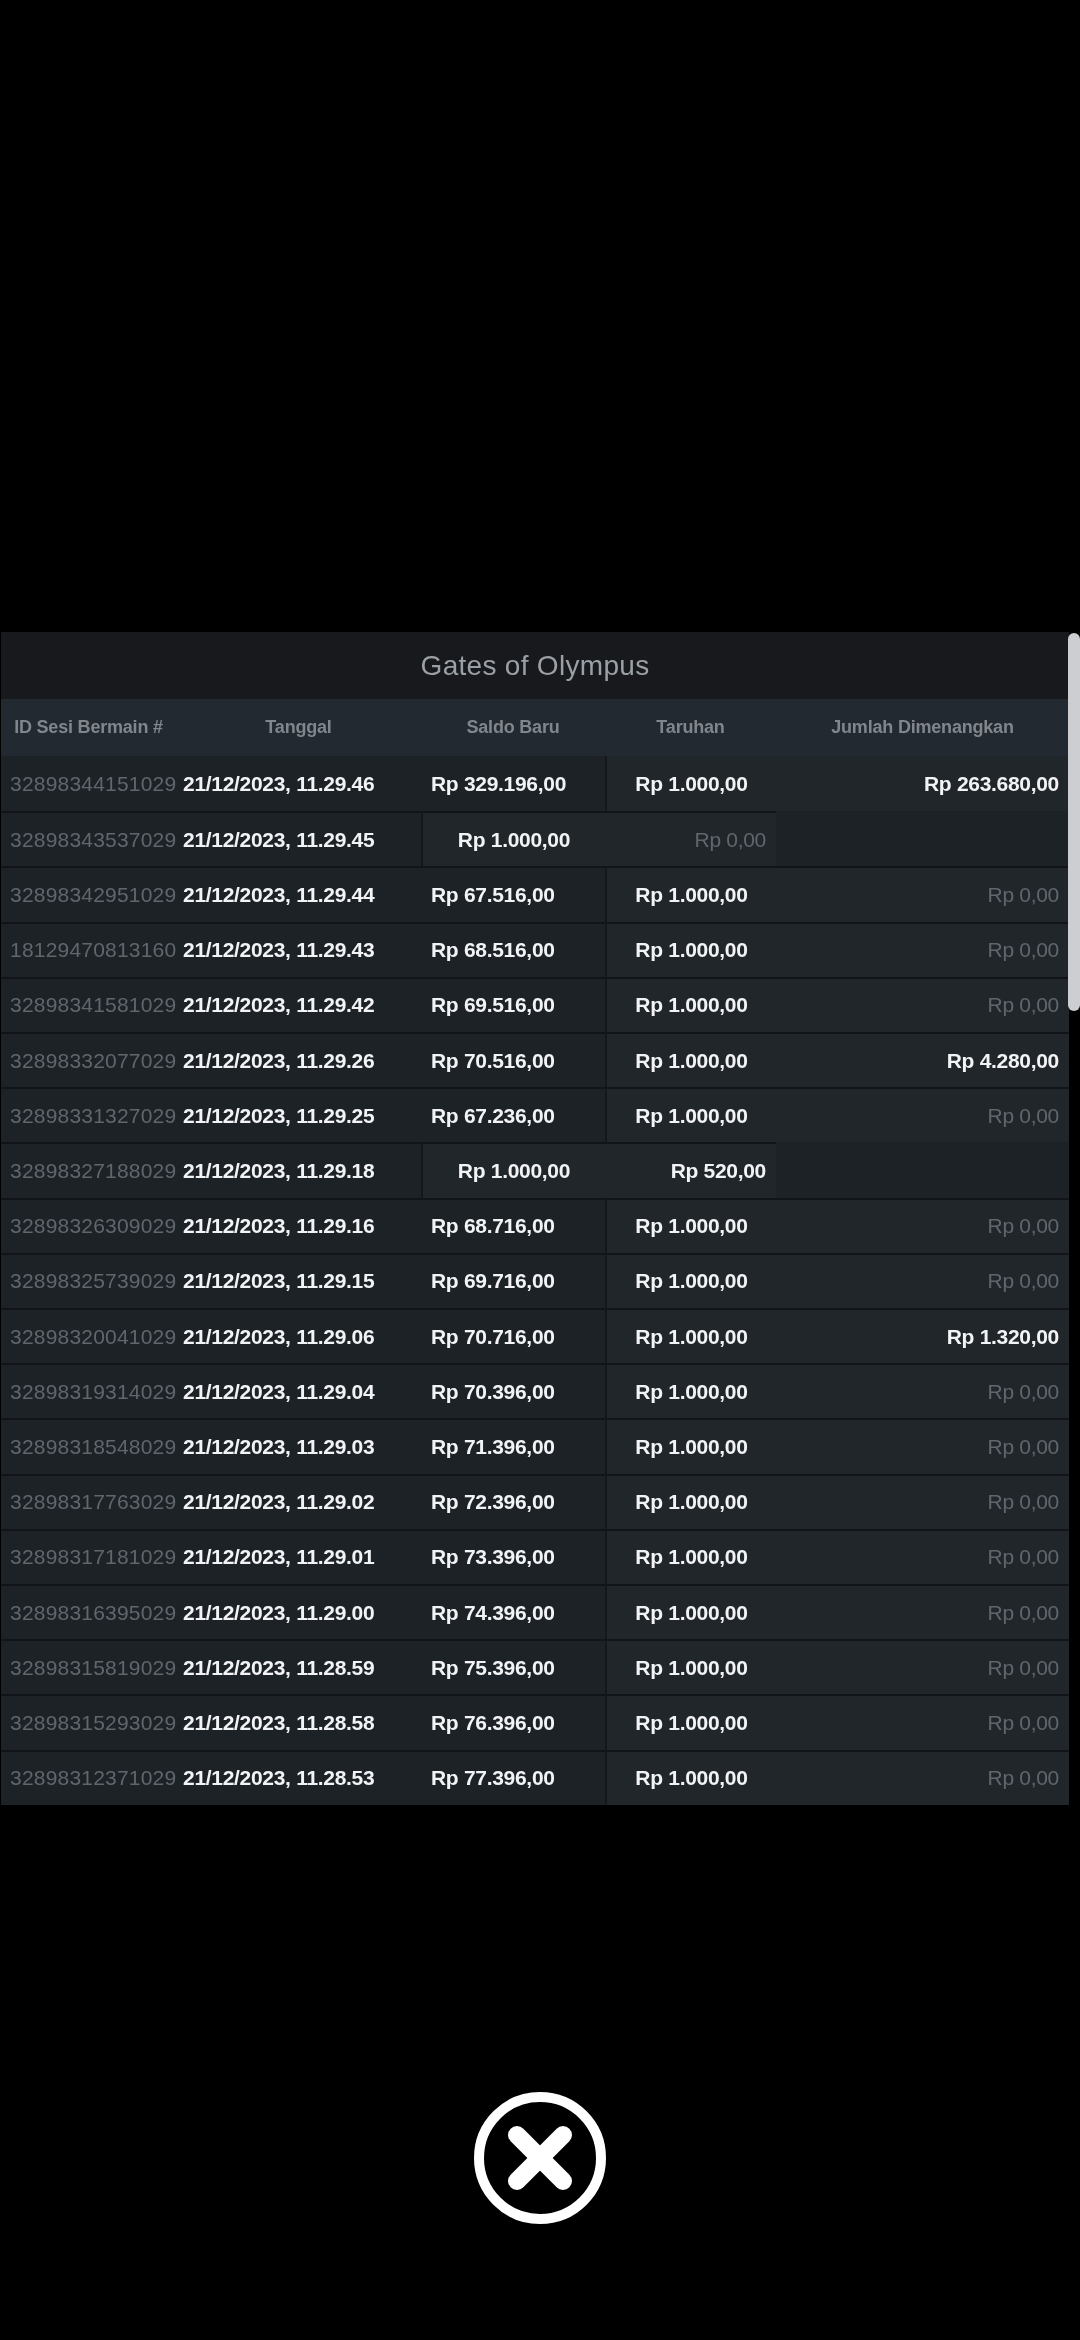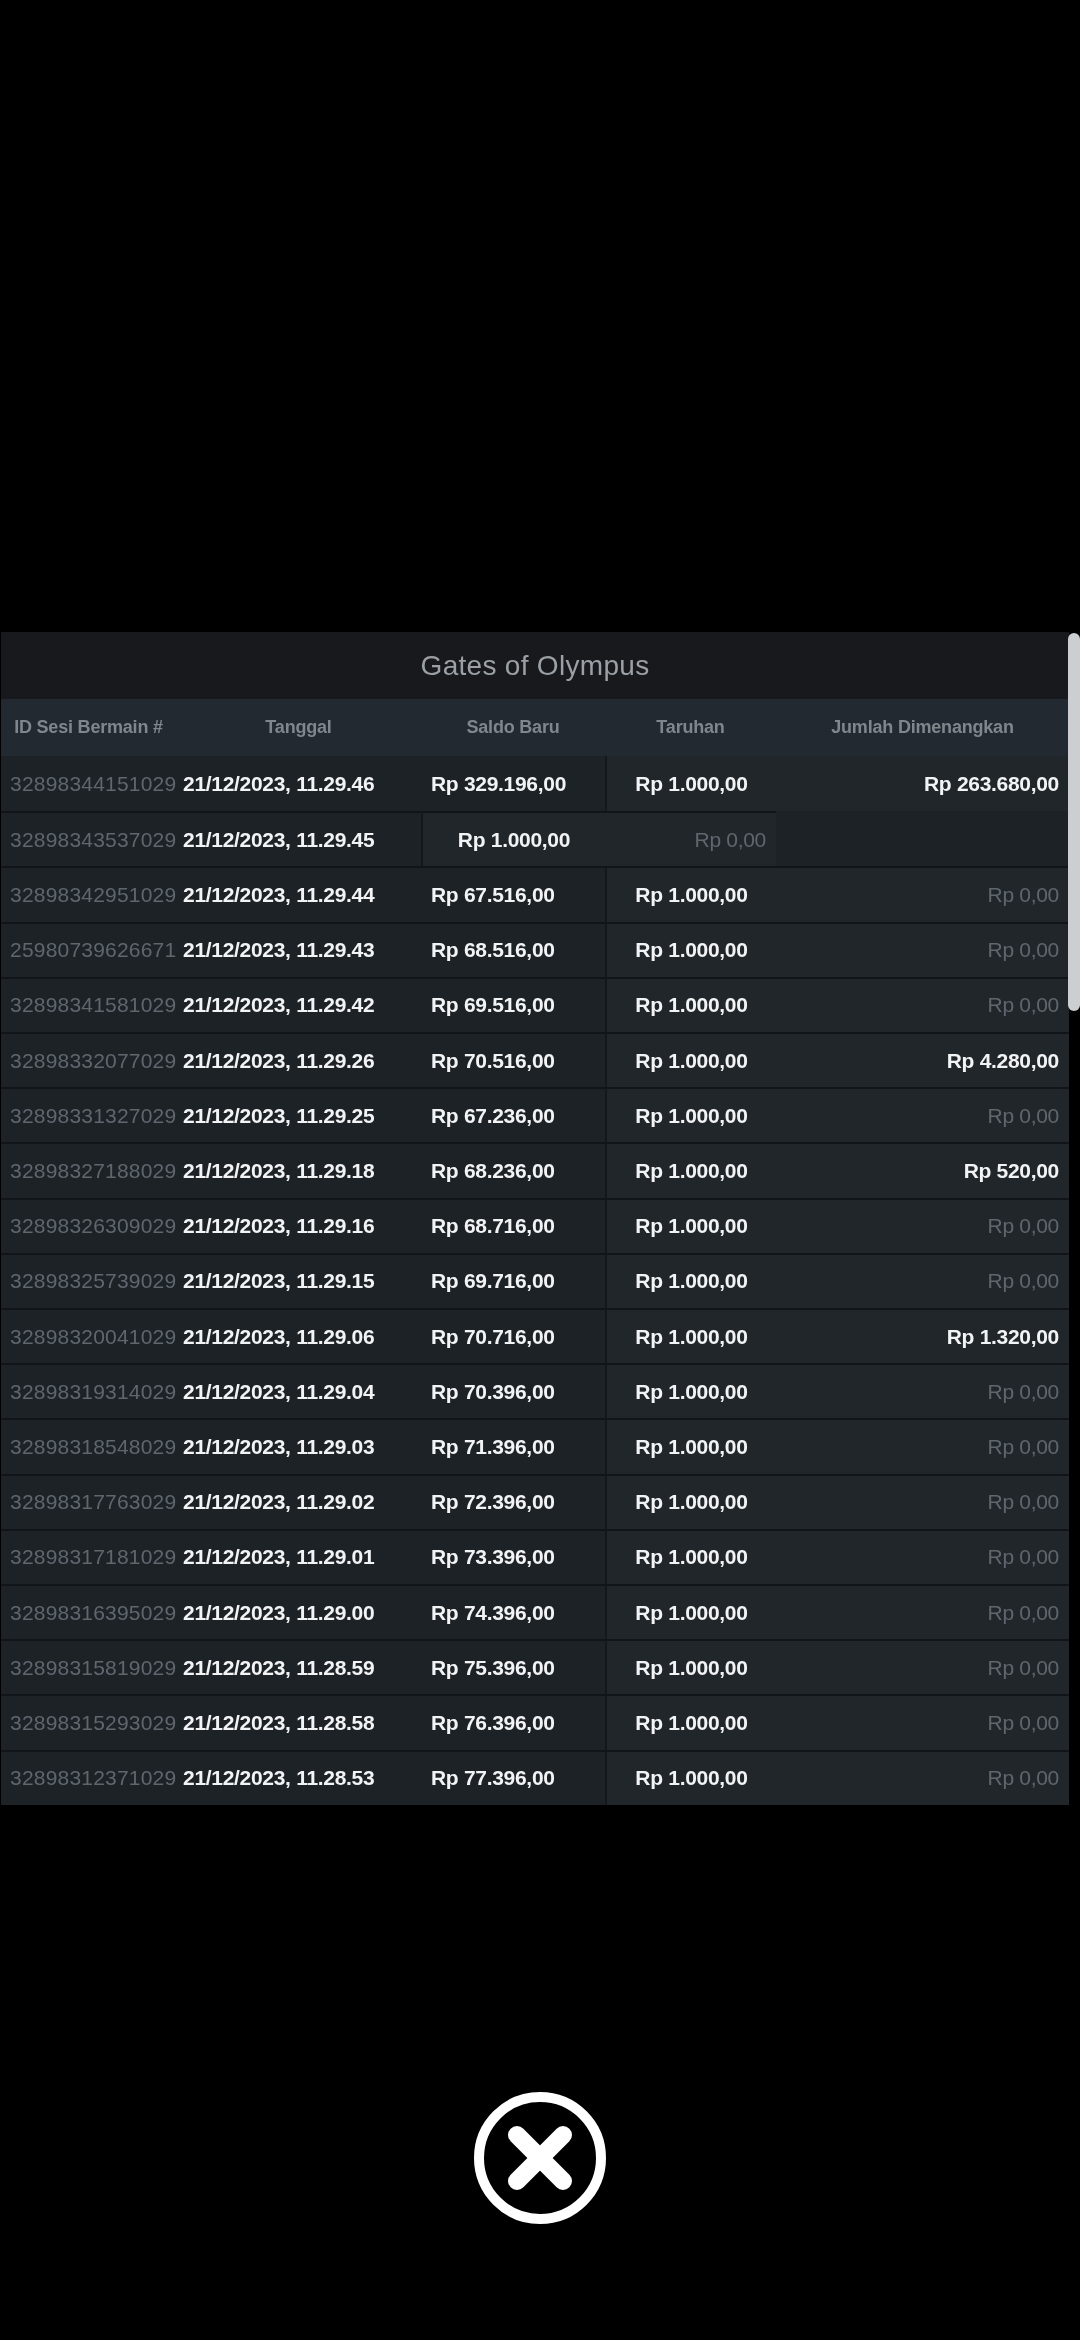--- a/index.html
+++ b/index.html
@@ -95,21 +95,21 @@
 
   <div class="row">
     <div class="cell c-id">32898342951029</div>
     <div class="cell c-date">21/12/2023, 11.29.44</div>
     <div class="cell c-saldo">Rp 67.516,00</div>
     <div class="cell c-taruhan">Rp 1.000,00</div>
     <div class="cell c-menang zero">Rp 0,00</div>
   </div>
 
   <div class="row">
-    <div class="cell c-id">25980739626671</div>
+    <div class="cell c-id">18129470813160</div>
     <div class="cell c-date">21/12/2023, 11.29.43</div>
     <div class="cell c-saldo">Rp 68.516,00</div>
     <div class="cell c-taruhan">Rp 1.000,00</div>
     <div class="cell c-menang zero">Rp 0,00</div>
   </div>
 
   <div class="row">
     <div class="cell c-id">32898341581029</div>
     <div class="cell c-date">21/12/2023, 11.29.42</div>
     <div class="cell c-saldo">Rp 69.516,00</div>
@@ -129,21 +129,20 @@
     <div class="cell c-id">32898331327029</div>
     <div class="cell c-date">21/12/2023, 11.29.25</div>
     <div class="cell c-saldo">Rp 67.236,00</div>
     <div class="cell c-taruhan">Rp 1.000,00</div>
     <div class="cell c-menang zero">Rp 0,00</div>
   </div>
 
   <div class="row">
     <div class="cell c-id">32898327188029</div>
     <div class="cell c-date">21/12/2023, 11.29.18</div>
-    <div class="cell c-saldo">Rp 68.236,00</div>
     <div class="cell c-taruhan">Rp 1.000,00</div>
     <div class="cell c-menang">Rp 520,00</div>
   </div>
 
   <div class="row">
     <div class="cell c-id">32898326309029</div>
     <div class="cell c-date">21/12/2023, 11.29.16</div>
     <div class="cell c-saldo">Rp 68.716,00</div>
     <div class="cell c-taruhan">Rp 1.000,00</div>
     <div class="cell c-menang zero">Rp 0,00</div>

